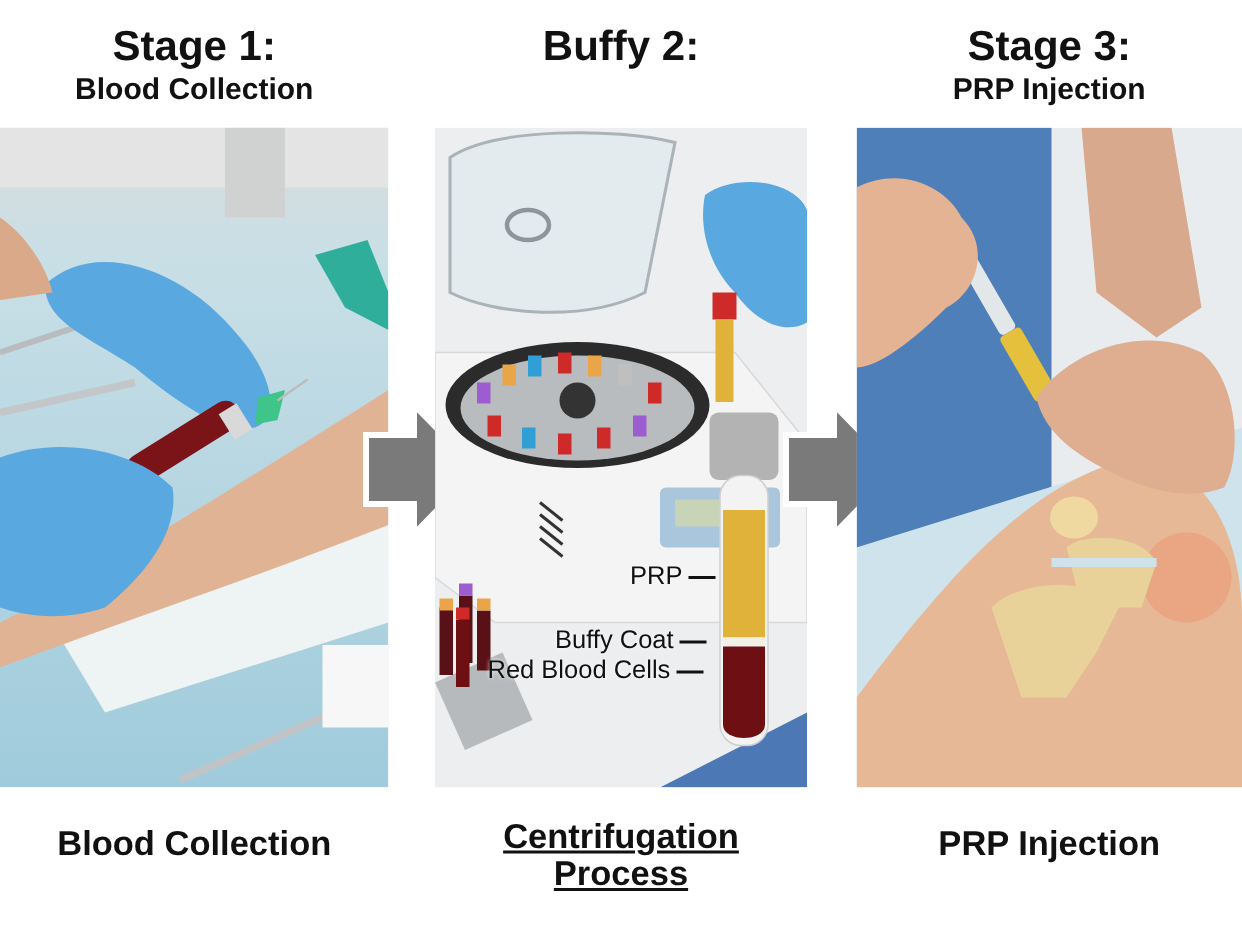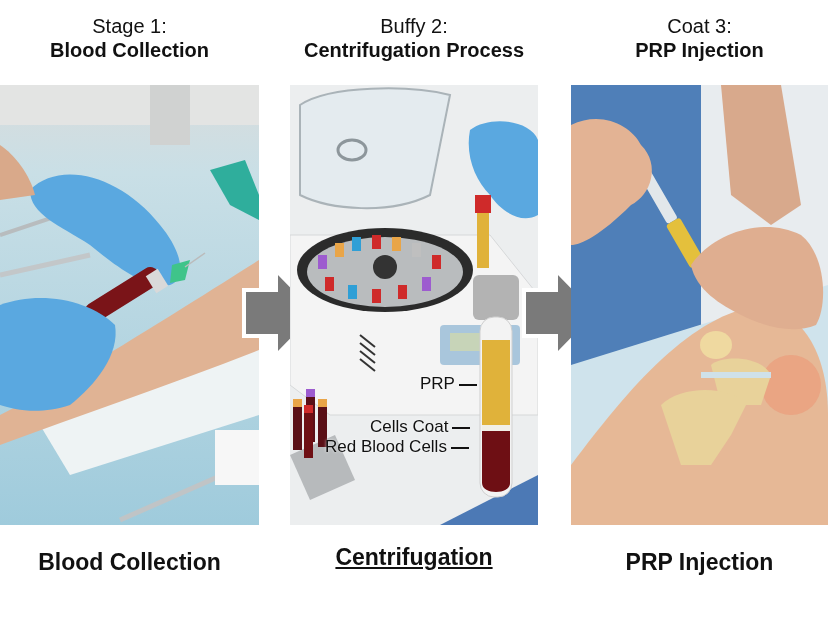--- a/index.html
+++ b/index.html
@@ -1,20 +1,20 @@
 <!DOCTYPE html>
 <html><head>
 <meta charset="utf-8">
 <style>
   * { box-sizing: border-box; margin: 0; padding: 0; }
   html, body { width: 828px; height: 618px; background: #ffffff; overflow: hidden; }
   body { position: relative; font-family: "Liberation Sans", sans-serif; color: #111; }
 
   .heading { position: absolute; top: 14px; text-align: center; line-height: 1.22; }
-  .heading .stage { font-size: 20px; font-weight: normal; display: block; }
+  .heading .stage { font-size: 28px; font-weight: bold; display: block; }
   .heading .title { font-size: 20px; font-weight: bold; display: block; }
 
   .panel { position: absolute; top: 85px; height: 440px; overflow: hidden; }
   #p1 { left: 0; width: 259px; }
   #p2 { left: 290px; width: 248px; text-align: right; }
   #p3 { left: 571px; width: 257px; }
   .panel svg { display: block; width: 100%; height: 100%; }
 
   .arrow { position: absolute; top: 268px; width: 80px; height: 90px; }
   .arrow svg { width: 100%; height: 100%; }
@@ -31,24 +31,23 @@
 </style>
 </head>
 <body>
 
 <div class="heading" style="left:0;width:259px;">
   <span class="stage">Stage 1:</span>
   <span class="title">Blood Collection</span>
 </div>
 <div class="heading" style="left:270px;width:288px;">
   <span class="stage">Buffy 2:</span>
-  <span class="title">Centrifugation Process</span>
 </div>
 <div class="heading" style="left:571px;width:257px;">
-  <span class="stage">Coat 3:</span>
+  <span class="stage">Stage 3:</span>
   <span class="title">PRP Injection</span>
 </div>
 
 <div class="panel" id="p1">
   <svg viewBox="0 0 259 440" preserveAspectRatio="none">
     <defs>
       <linearGradient id="bg1" x1="0" y1="0" x2="0" y2="1">
         <stop offset="0" stop-color="#d9dcdc"></stop>
           <stop offset="0.2" stop-color="#c9dfe6"></stop>
           <stop offset="1" stop-color="#9fcbdc"></stop>
@@ -143,21 +142,21 @@
     <rect x="183" y="190" width="46" height="45" rx="6" fill="#b3b3b3"></rect>
     <rect x="190" y="232" width="32" height="180" rx="14" fill="#f3f3f3" stroke="#cfcfcf"></rect>
     <rect x="192" y="255" width="28" height="85" fill="#e0b23a"></rect>
     <rect x="192" y="340" width="28" height="6" fill="#f1efe6"></rect>
     <path d="M192,346 L220,346 L220,398 C220,410 192,410 192,398 Z" fill="#6e0f14"></path>
   </svg>
   <div class="label" style="left:130px;top:289px;">
     <span>PRP</span><span class="line"></span>
   </div>
   <div class="label" style="left:80px;top:332px;">
-    <span>Cells Coat</span><span class="line"></span>
+    <span>Buffy Coat</span><span class="line"></span>
   </div>
   <div class="label" style="left:35px;top:352px;">
     <span>Red Blood Cells</span><span class="line"></span>
   </div>
 </div>
 
 <div class="arrow" id="a2">
   <svg viewBox="0 0 80 90">
       <polygon points="4,22 36,22 36,2 78,45 36,88 36,68 4,68" fill="#7a7a7a" stroke="#ffffff" stroke-width="4"></polygon>
     </svg>
@@ -190,14 +189,15 @@
 
     <path d="M0,40 C30,25 60,40 70,60 C90,80 80,110 60,120 C30,150 10,160 0,160 Z" fill="#e3b394"></path>
 
     <path d="M120,180 C140,150 190,130 230,150 C255,170 257,220 245,240 C220,250 190,240 170,230 C150,220 125,205 120,180 Z" fill="#dfae90"></path>
   </svg>
 </div>
 
 <div class="caption" id="c1">Blood Collection</div>
 <div class="caption" id="c2">
   <div>Centrifugation</div>
+  <div>Process</div>
 </div>
 <div class="caption" id="c3">PRP Injection</div>
 
 </body></html>

